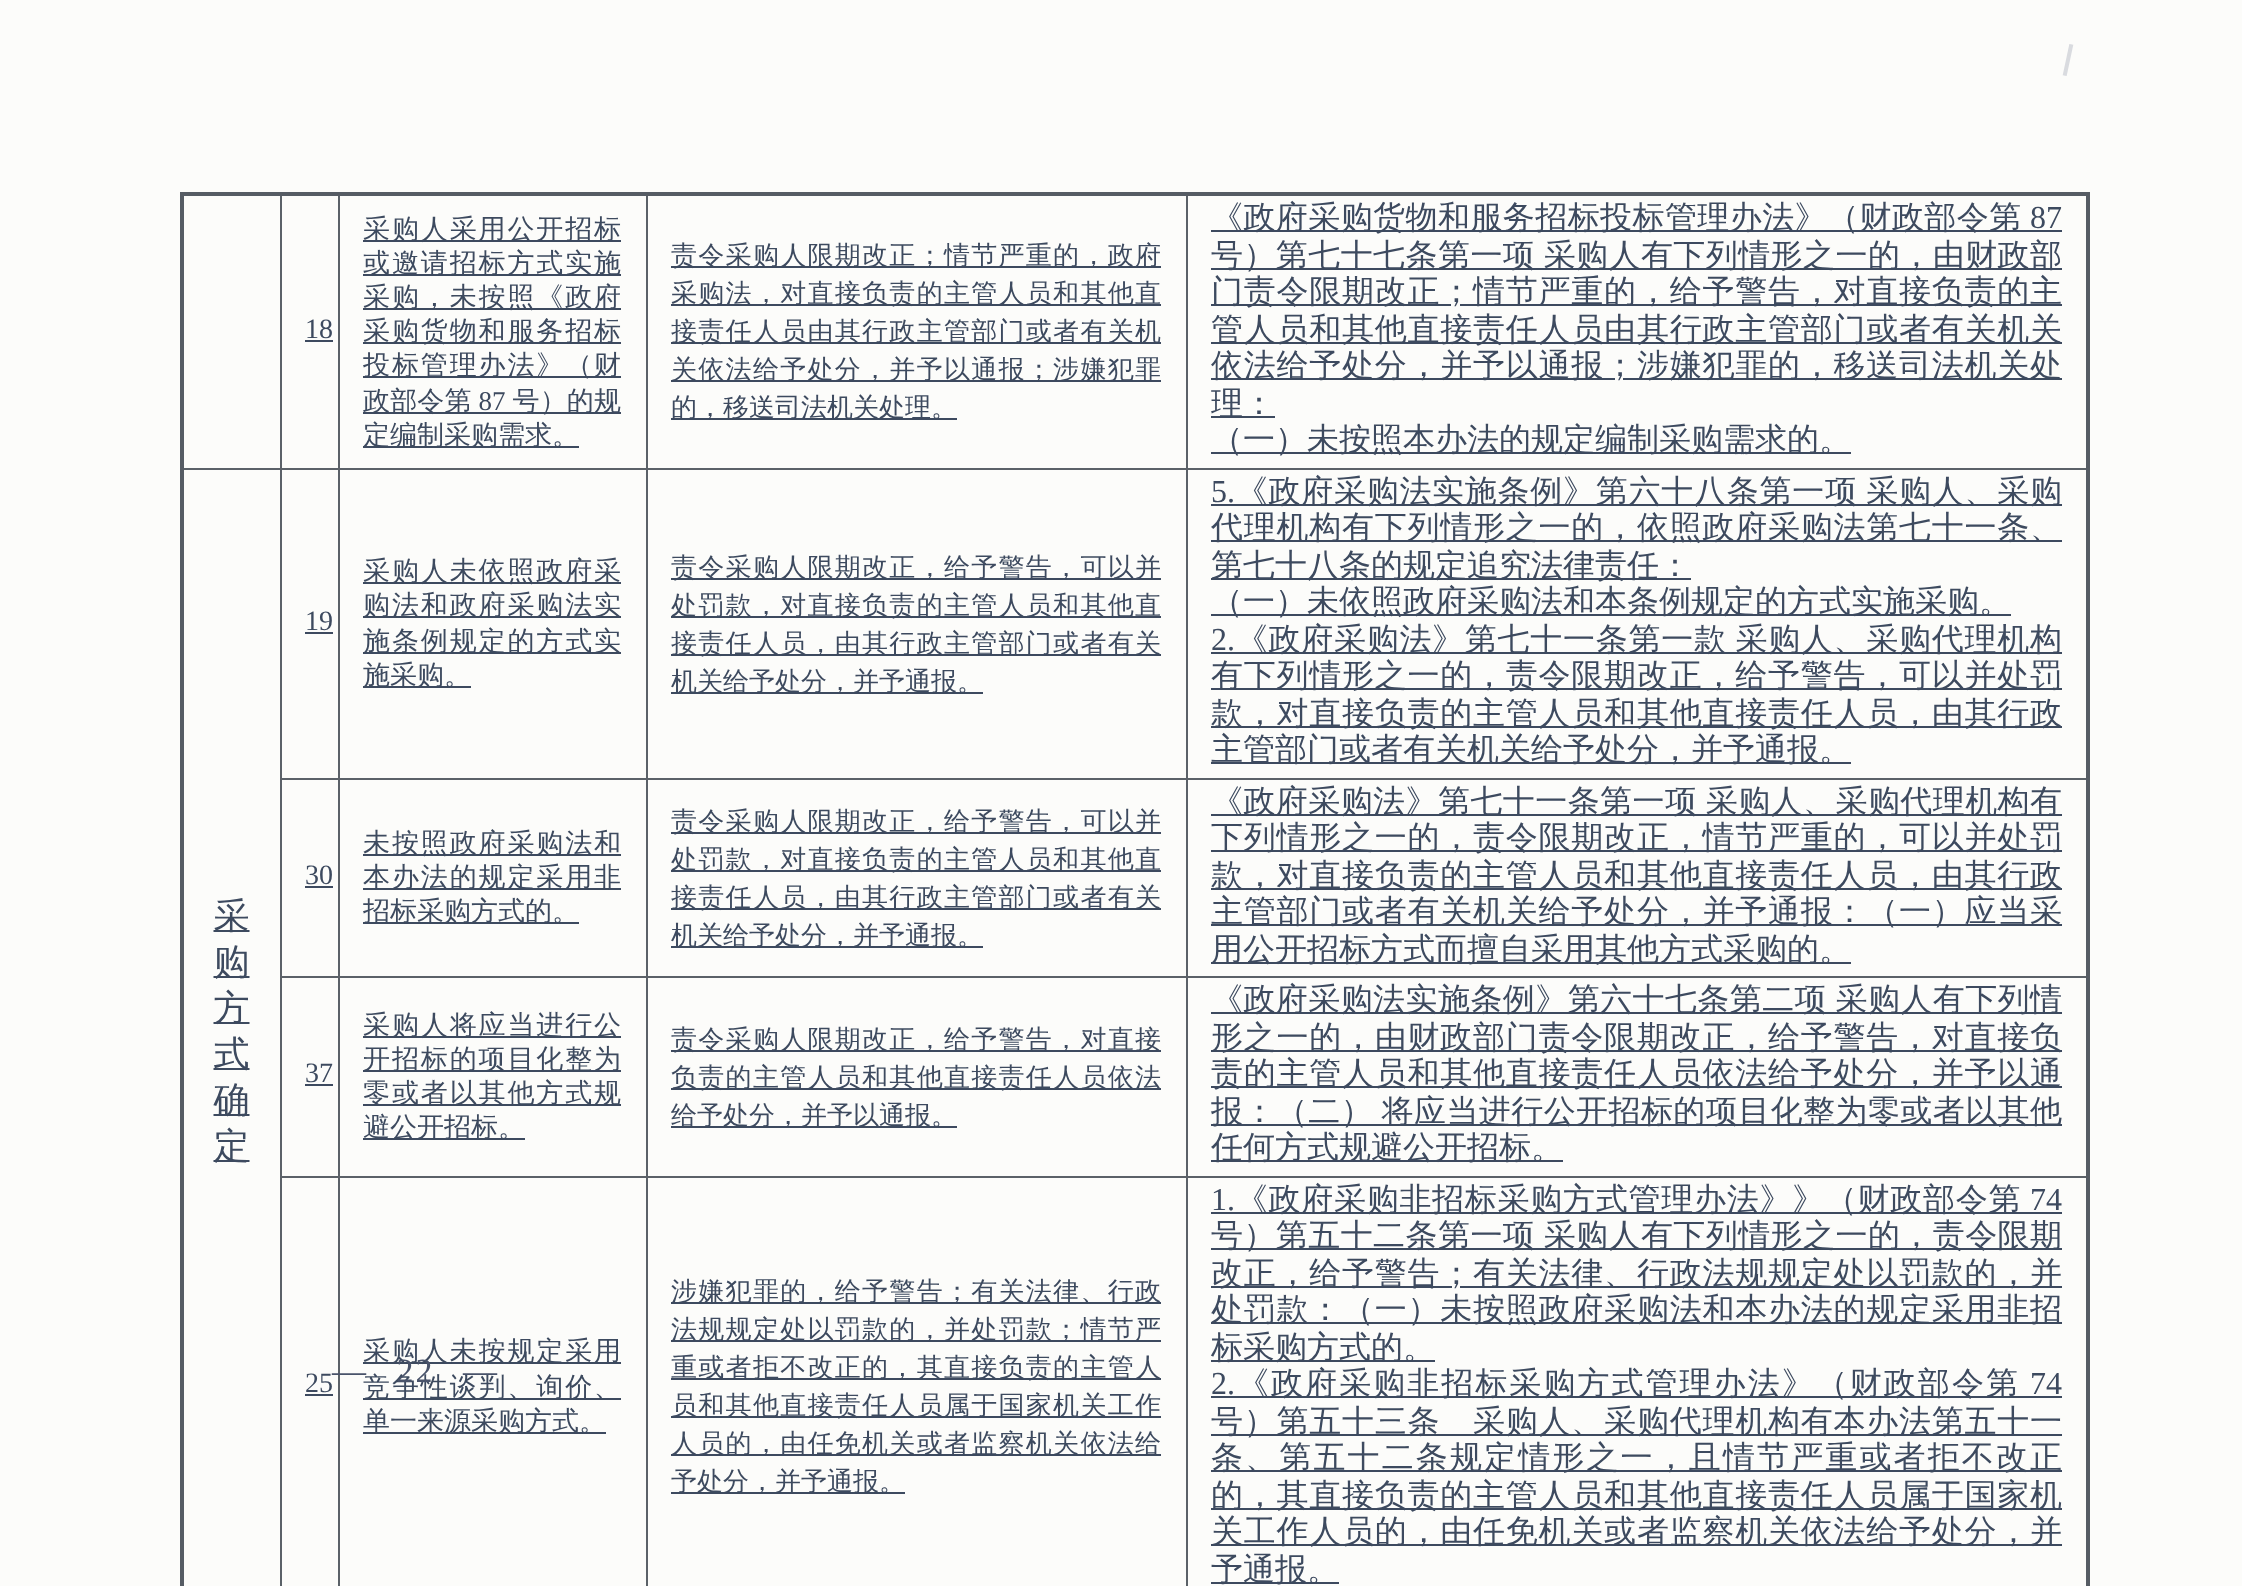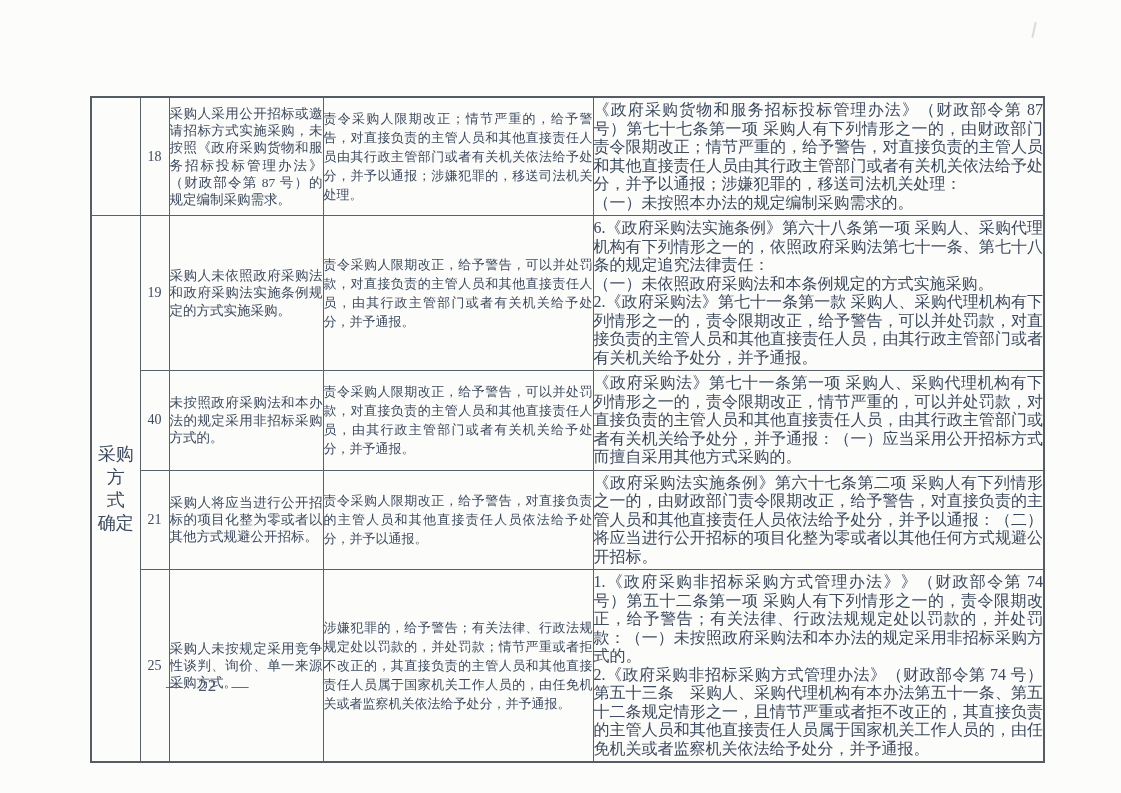--- a/index.html
+++ b/index.html
@@ -21,22 +21,23 @@
     left: 90px;
     top: 96px;
     width: 953px;
     border-collapse: collapse;
     table-layout: fixed;
     border: 2px solid #565c64;
   }
   table.lawtable td {
     border: 1.5px solid #5b6168;
     vertical-align: middle;
-    padding: 3px 0;
+    padding: 3px 12px;
     box-sizing: border-box;
+    text-decoration: underline;
   }
   td.cat {
     text-align: center;
     font-size: 18px;
     line-height: 23px;
     padding: 2px 2px;
   }
   td.num {
     text-align: center;
     font-size: 14px;
@@ -94,45 +95,45 @@
       <col style="width:29px">
       <col style="width:154px">
       <col style="width:270px">
       <col style="width:451px">
     </colgroup>
     <tbody>
       <tr style="height:114px">
         <td class="cat"></td>
         <td class="num">18</td>
         <td class="violation">采购人采用公开招标或邀请招标方式实施采购，未按照《政府采购货物和服务招标投标管理办法》（财政部令第 87 号）的规定编制采购需求。</td>
-        <td class="penalty">责令采购人限期改正；情节严重的，给予警告，对直接负责的主管人员和其他直接责任人员由其行政主管部门或者有关机关依法给予处分，并予以通报；涉嫌犯罪的，移送司法机关处理。</td>
+        <td class="penalty">责令采购人限期改正；情节严重的，政府采购法，对直接负责的主管人员和其他直接责任人员由其行政主管部门或者有关机关依法给予处分，并予以通报；涉嫌犯罪的，移送司法机关处理。</td>
         <td class="legal">《政府采购货物和服务招标投标管理办法》（财政部令第 87 号）第七十七条第一项 采购人有下列情形之一的，由财政部门责令限期改正；情节严重的，给予警告，对直接负责的主管人员和其他直接责任人员由其行政主管部门或者有关机关依法给予处分，并予以通报；涉嫌犯罪的，移送司法机关处理：
 （一）未按照本办法的规定编制采购需求的。</td>
       </tr>
       <tr style="height:118px">
         <td class="cat" rowspan="4">
           <div>采购方</div>
           <div>式</div>
           <div>确定</div>
         </td>
         <td class="num">19</td>
         <td class="violation">采购人未依照政府采购法和政府采购法实施条例规定的方式实施采购。</td>
         <td class="penalty">责令采购人限期改正，给予警告，可以并处罚款，对直接负责的主管人员和其他直接责任人员，由其行政主管部门或者有关机关给予处分，并予通报。</td>
-        <td class="legal">6.《政府采购法实施条例》第六十八条第一项 采购人、采购代理机构有下列情形之一的，依照政府采购法第七十一条、第七十八条的规定追究法律责任：
+        <td class="legal">5.《政府采购法实施条例》第六十八条第一项 采购人、采购代理机构有下列情形之一的，依照政府采购法第七十一条、第七十八条的规定追究法律责任：
 （一）未依照政府采购法和本条例规定的方式实施采购。
 2.《政府采购法》第七十一条第一款 采购人、采购代理机构有下列情形之一的，责令限期改正，给予警告，可以并处罚款，对直接负责的主管人员和其他直接责任人员，由其行政主管部门或者有关机关给予处分，并予通报。</td>
       </tr>
       <tr style="height:87px">
-        <td class="num">40</td>
+        <td class="num">30</td>
         <td class="violation">未按照政府采购法和本办法的规定采用非招标采购方式的。</td>
         <td class="penalty">责令采购人限期改正，给予警告，可以并处罚款，对直接负责的主管人员和其他直接责任人员，由其行政主管部门或者有关机关给予处分，并予通报。</td>
         <td class="legal">《政府采购法》第七十一条第一项 采购人、采购代理机构有下列情形之一的，责令限期改正，情节严重的，可以并处罚款，对直接负责的主管人员和其他直接责任人员，由其行政主管部门或者有关机关给予处分，并予通报：（一）应当采用公开招标方式而擅自采用其他方式采购的。</td>
       </tr>
       <tr style="height:83px">
-        <td class="num">21</td>
+        <td class="num">37</td>
         <td class="violation">采购人将应当进行公开招标的项目化整为零或者以其他方式规避公开招标。</td>
         <td class="penalty">责令采购人限期改正，给予警告，对直接负责的主管人员和其他直接责任人员依法给予处分，并予以通报。</td>
         <td class="legal">《政府采购法实施条例》第六十七条第二项 采购人有下列情形之一的，由财政部门责令限期改正，给予警告，对直接负责的主管人员和其他直接责任人员依法给予处分，并予以通报：（二） 将应当进行公开招标的项目化整为零或者以其他任何方式规避公开招标。</td>
       </tr>
       <tr style="height:170px">
         <td class="num">25</td>
         <td class="violation">采购人未按规定采用竞争性谈判、询价、单一来源采购方式。</td>
         <td class="penalty">涉嫌犯罪的，给予警告；有关法律、行政法规规定处以罚款的，并处罚款；情节严重或者拒不改正的，其直接负责的主管人员和其他直接责任人员属于国家机关工作人员的，由任免机关或者监察机关依法给予处分，并予通报。</td>
         <td class="legal">1.《政府采购非招标采购方式管理办法》》（财政部令第 74 号）第五十二条第一项 采购人有下列情形之一的，责令限期改正，给予警告；有关法律、行政法规规定处以罚款的，并处罚款：（一）未按照政府采购法和本办法的规定采用非招标采购方式的。
 2.《政府采购非招标采购方式管理办法》（财政部令第 74 号）第五十三条　采购人、采购代理机构有本办法第五十一条、第五十二条规定情形之一，且情节严重或者拒不改正的，其直接负责的主管人员和其他直接责任人员属于国家机关工作人员的，由任免机关或者监察机关依法给予处分，并予通报。</td>

